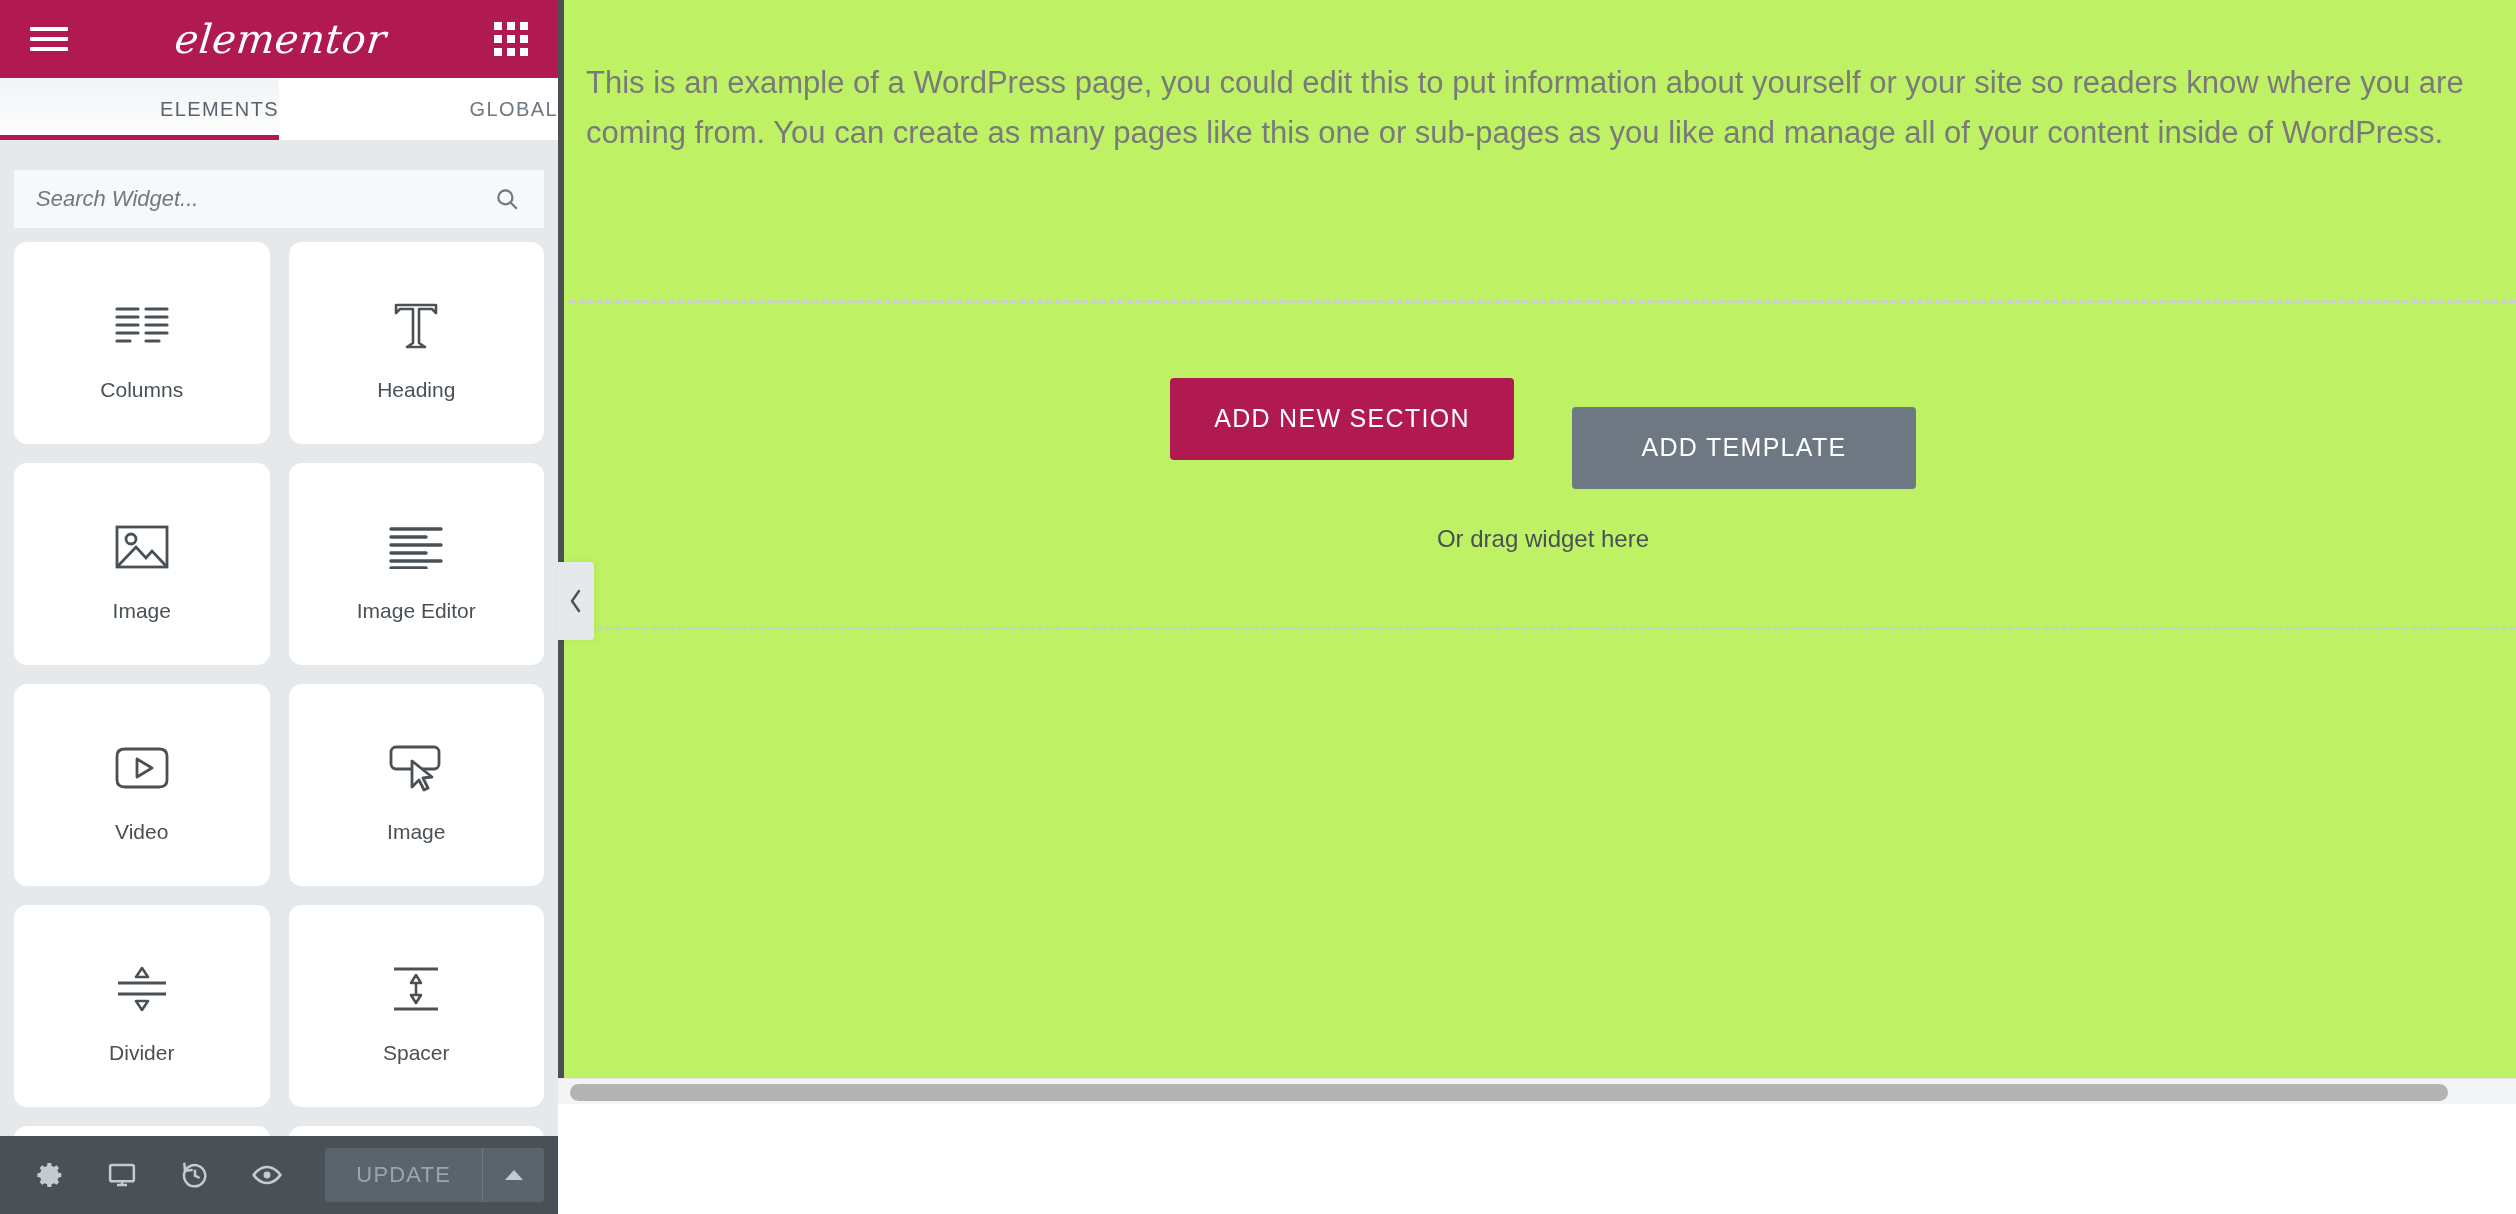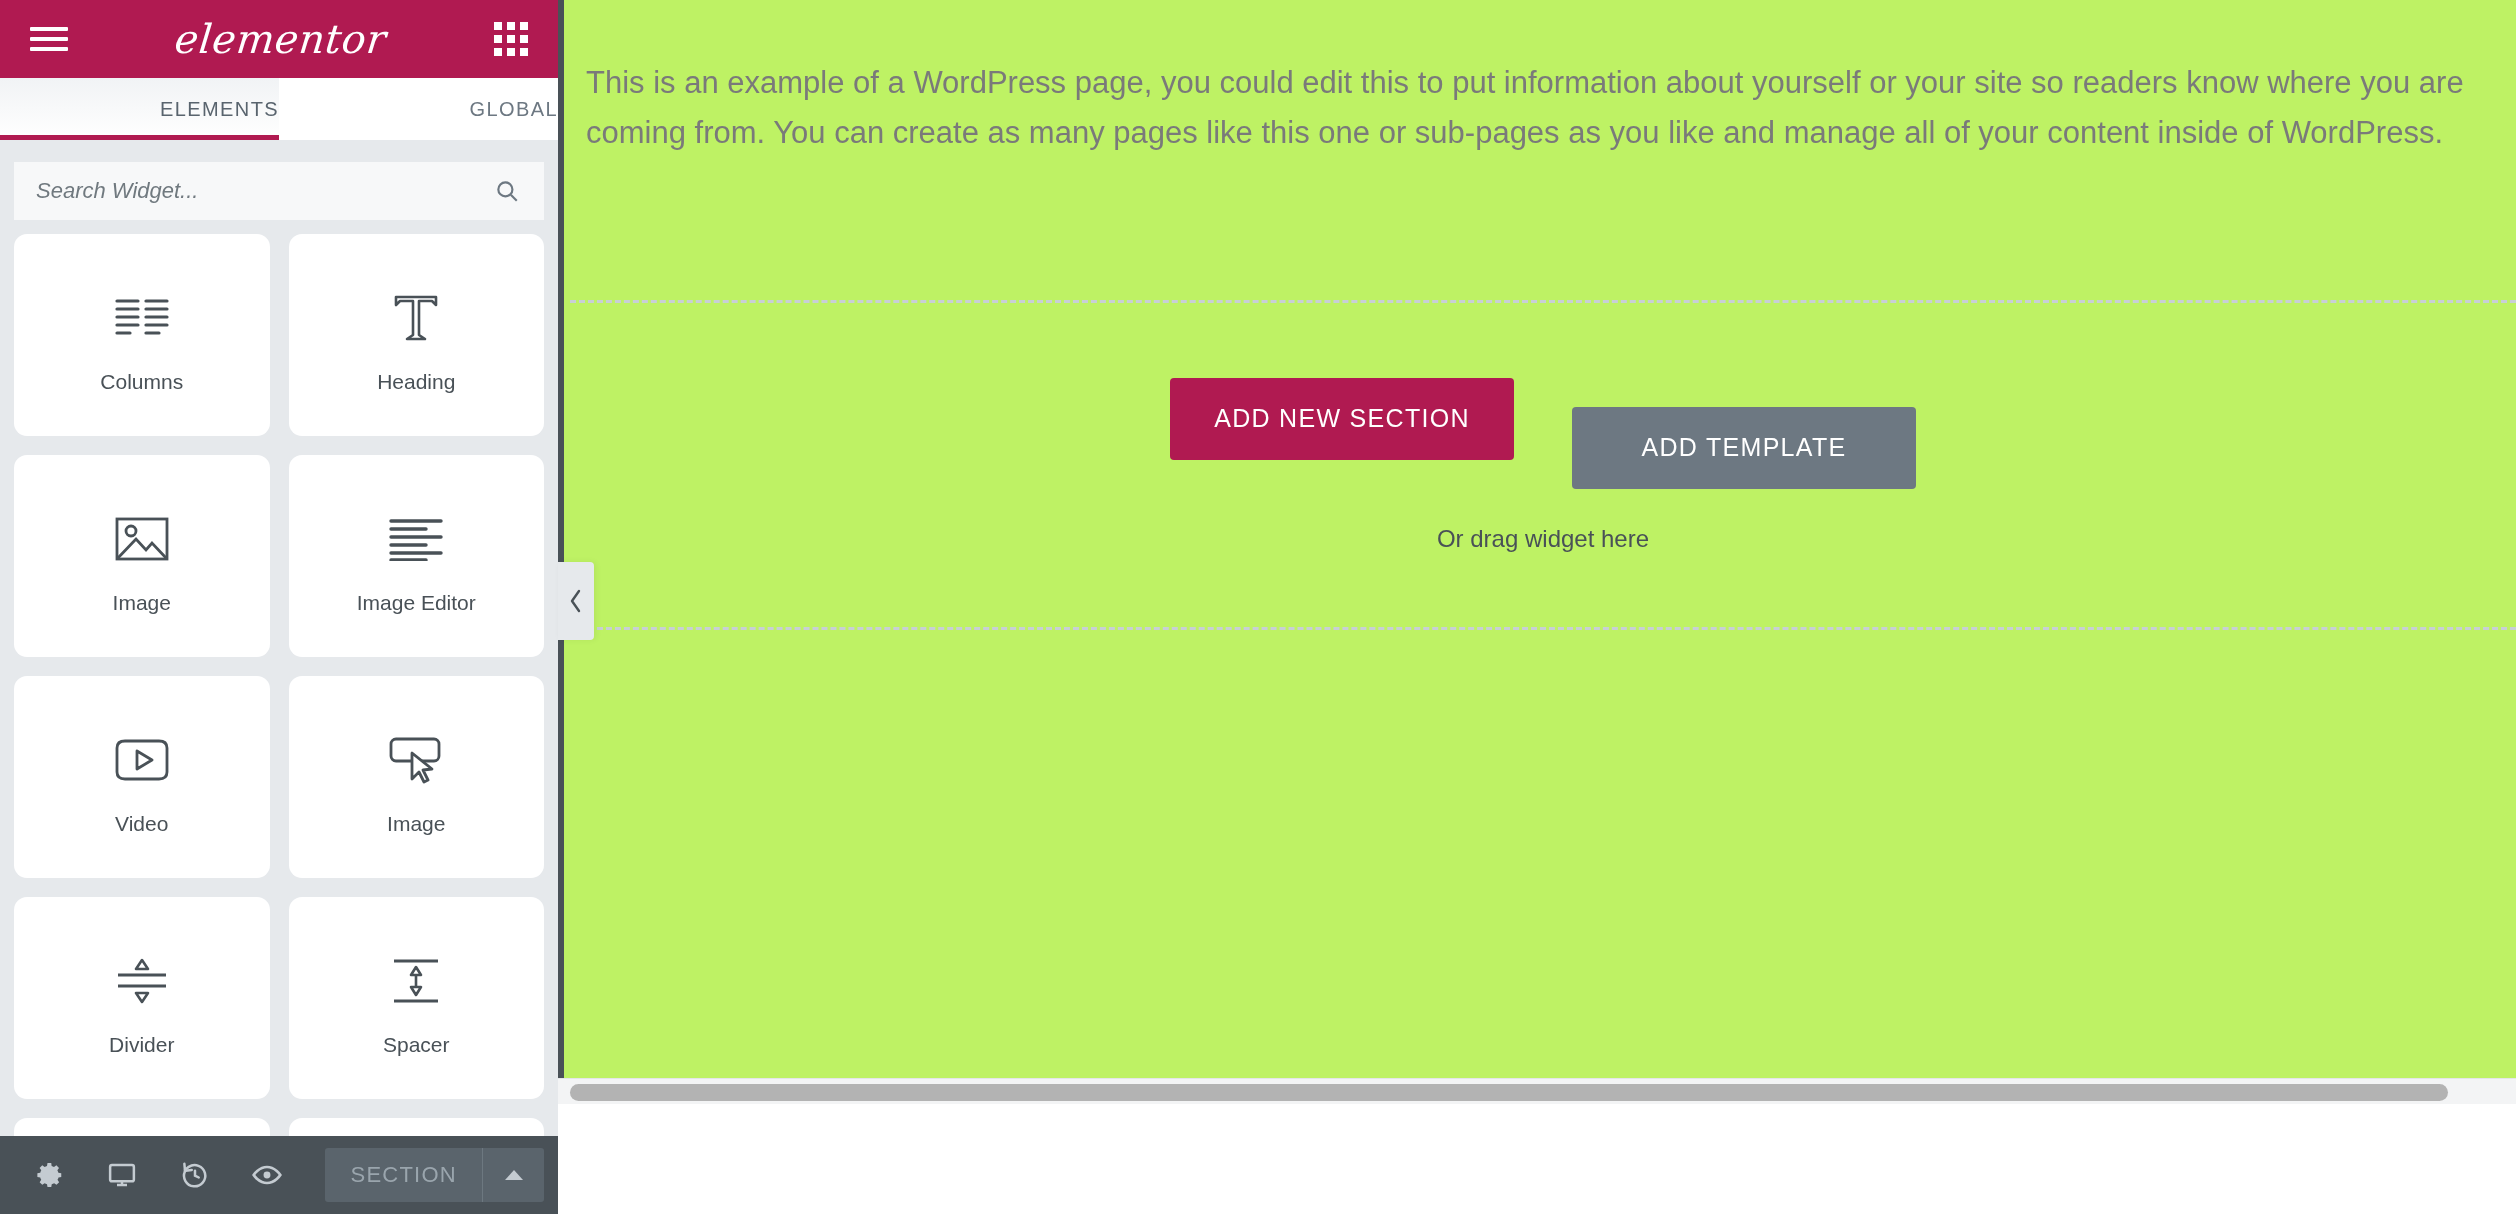--- a/index.html
+++ b/index.html
@@ -47,21 +47,21 @@
   }
   .tab.active {
     background: linear-gradient(to bottom, #f1f3f5, #ffffff);
     color: #59646e;
   }
   .tab.active::after {
     content: ""; position: absolute; left: 0; right: 0; bottom: 0;
     height: 5px; background: #b01a51;
   }
 
-  .panel-body { flex: 1; overflow: hidden; padding: 0 14px; position: relative; }
+  .panel-body { flex: 1; overflow: hidden; padding: 8px 14px; position: relative; }
   .search-box {
     margin: 22px 0 14px;
     height: 58px; background: #f7f8f9;
     display: flex; align-items: center;
     padding: 0 22px;
     position: relative;
   }
   .search-box input {
     border: 0; background: transparent; outline: none;
     font-family: "Liberation Sans", sans-serif;
@@ -339,21 +339,21 @@
           <polyline points="12,8.5 12,12.5 15,14"></polyline>
         </svg>
       </div>
       <div class="footer-btn">
         <svg width="32" height="32" viewBox="0 0 24 24" fill="none" stroke="#c4cbd1" stroke-width="2">
           <path d="M2 12s3.8-6 10-6 10 6 10 6-3.8 6-10 6-10-6-10-6z"></path>
           <circle cx="12" cy="12" r="2.6" fill="#c4cbd1" stroke="none"></circle>
         </svg>
       </div>
       <div class="update-wrap">
-        <div class="update-btn">SECTION</div>
+        <div class="update-btn">UPDATE</div>
         <div class="update-caret">
           <svg width="22" height="14" viewBox="0 0 22 14" fill="#c4cbd1">
               <path d="M11 2 L20 12 H2 Z"></path>
             </svg>
         </div>
       </div>
     </div>
   </aside>
 
   <div class="collapse-handle">

